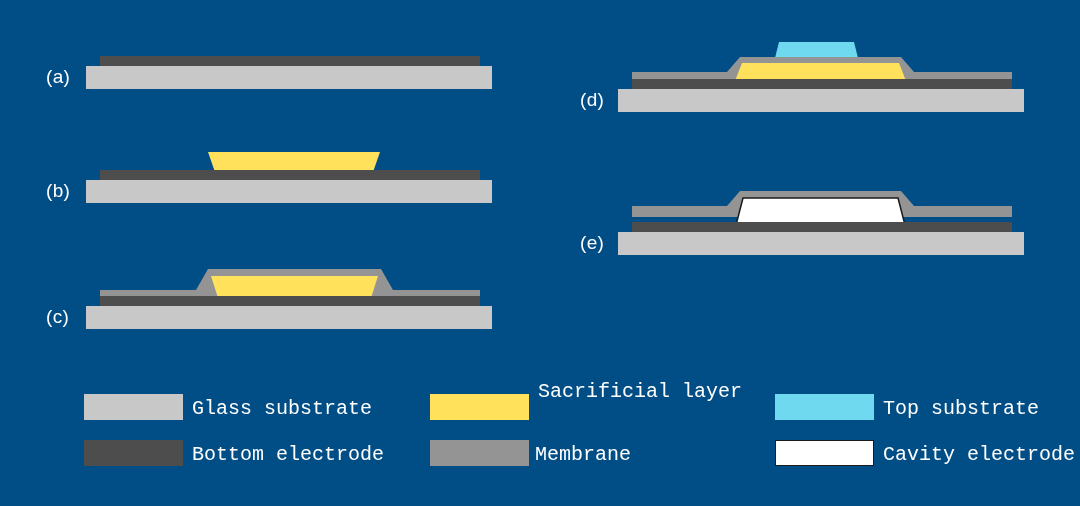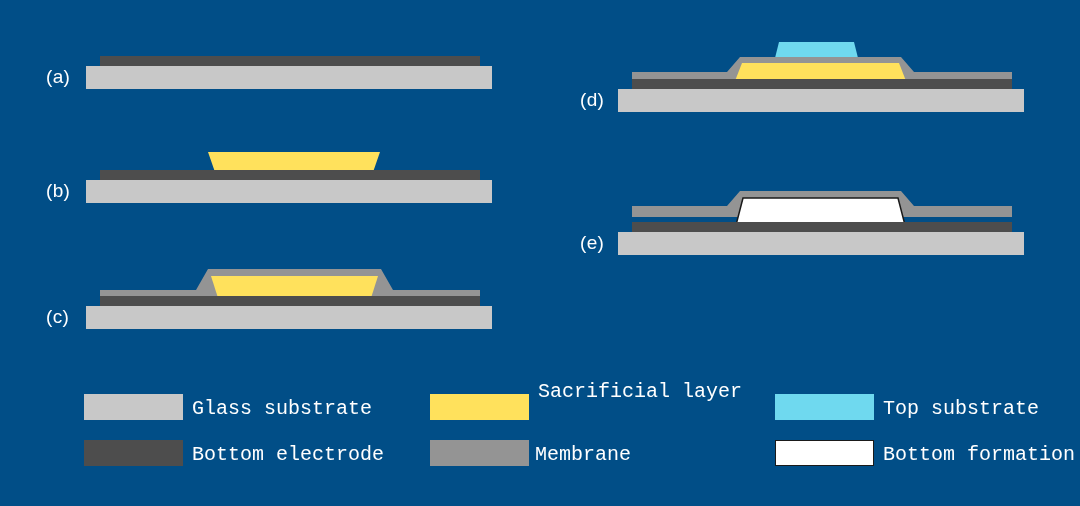--- a/index.html
+++ b/index.html
@@ -110,17 +110,17 @@
     <div class="swatch" style="left: 430px; top: 394px; background: rgb(255, 225, 92);"></div>
     <div class="legend-label" style="left:538px; top:380px;">Sacrificial layer</div>
 
     <div class="swatch" style="left: 430px; top: 440px; background: rgb(148, 148, 148);"></div>
     <div class="legend-label" style="left:535px; top:443px;">Membrane</div>
 
     <div class="swatch" style="left: 775px; top: 394px; background: rgb(111, 217, 239);"></div>
     <div class="legend-label" style="left:883px; top:397px;">Top substrate</div>
 
     <div class="swatch outlined" style="left: 775px; top: 440px; background: rgb(255, 255, 255);"></div>
-    <div class="legend-label" style="left:883px; top:443px;">Bottom formation</div>
+    <div class="legend-label" style="left:883px; top:443px;">Cavity electrode</div>
 
   </div>
 
 </div>
 
 </body></html>

